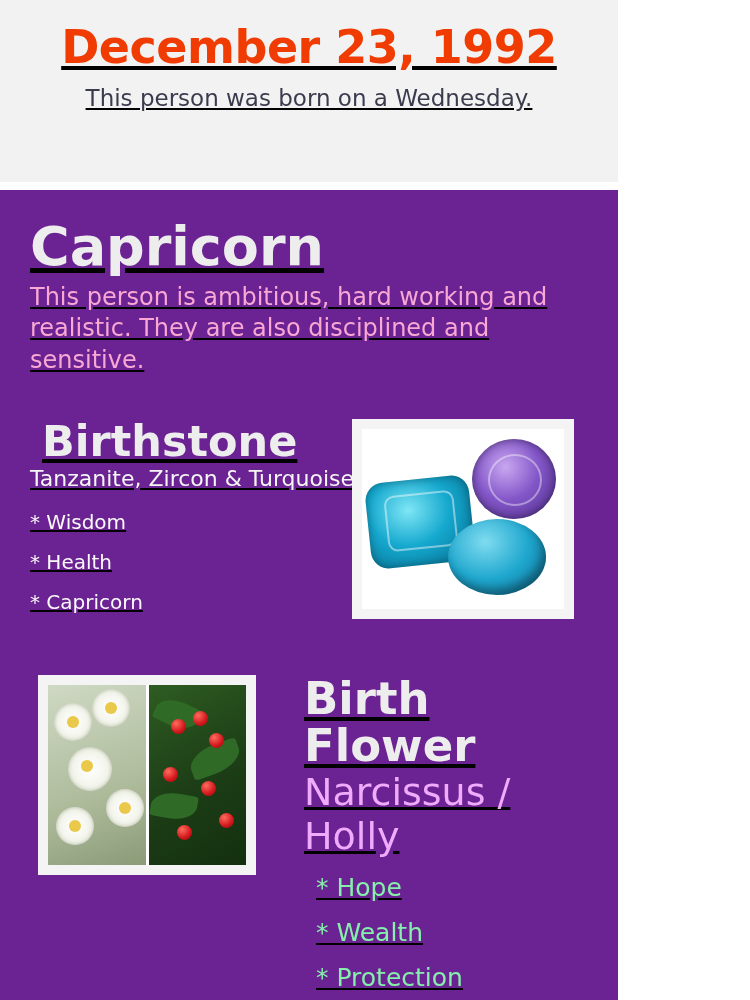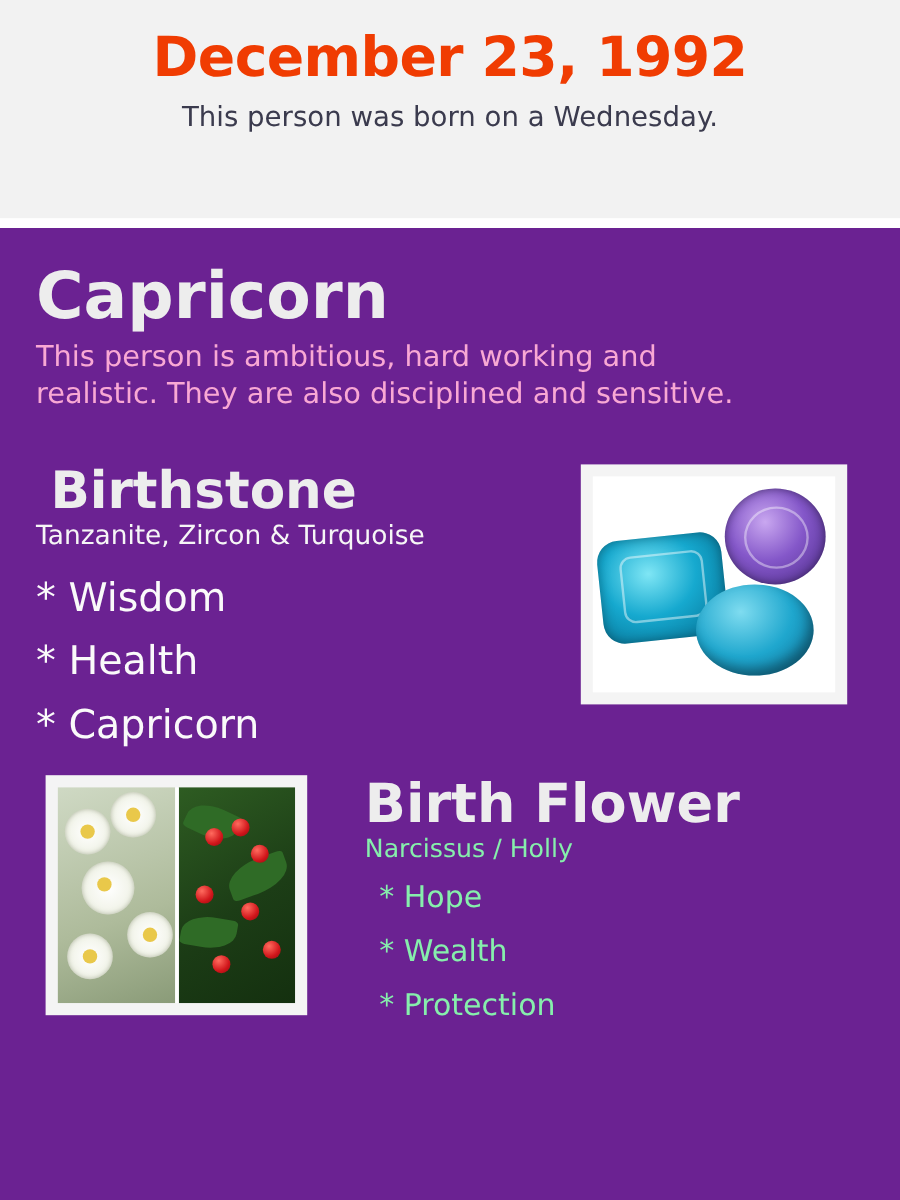--- a/index.html
+++ b/index.html
@@ -8,24 +8,25 @@
   }
   body {
     width: 750px;
     height: 1000px;
     background: #ffffff;
     font-family: "DejaVu Sans", sans-serif;
     overflow: hidden;
   }
   .page {
     position: relative;
-    width: 750px;
+    width: 618px;
     height: 1000px;
     background: #ffffff;
     box-sizing: border-box;
+    text-decoration: underline;
   }
 
   
   .header {
     background: #f2f2f2;
     padding: 22px 0 16px 0;
     text-align: center;
     height: 182px;
     box-sizing: border-box;
   }
@@ -99,21 +100,21 @@
     color: #f6f6f6;
     margin: 0 16px 20px 0;
     line-height: 1.2;
   }
   .bullet-list {
     list-style: none;
     margin: 0;
     padding: 0;
   }
   .bullet-list li {
-    font-size: 33px;
+    font-size: 20px;
     color: #fafafa;
     line-height: 1.0;
     margin-bottom: 20px;
   }
 
   .stone-photo {
     position: absolute;
     right: 0;
     top: 0;
     width: 222px;
@@ -265,22 +266,22 @@
     text-align: left;
   }
   .flower-title {
     font-size: 45px;
     font-weight: bold;
     color: #ededed;
     margin: 0 0 2px 22px;
     line-height: 1.05;
   }
   .flower-sub {
-    font-size: 21px;
-    color: #86efac;
+    font-size: 38px;
+    color: #f0abfc;
     margin: 0 0 16px 22px;
     line-height: 1.15;
   }
   .flower-list {
     list-style: none;
     margin: 0;
     padding: 0 0 0 34px;
   }
   .flower-list li {
     font-size: 25px;

